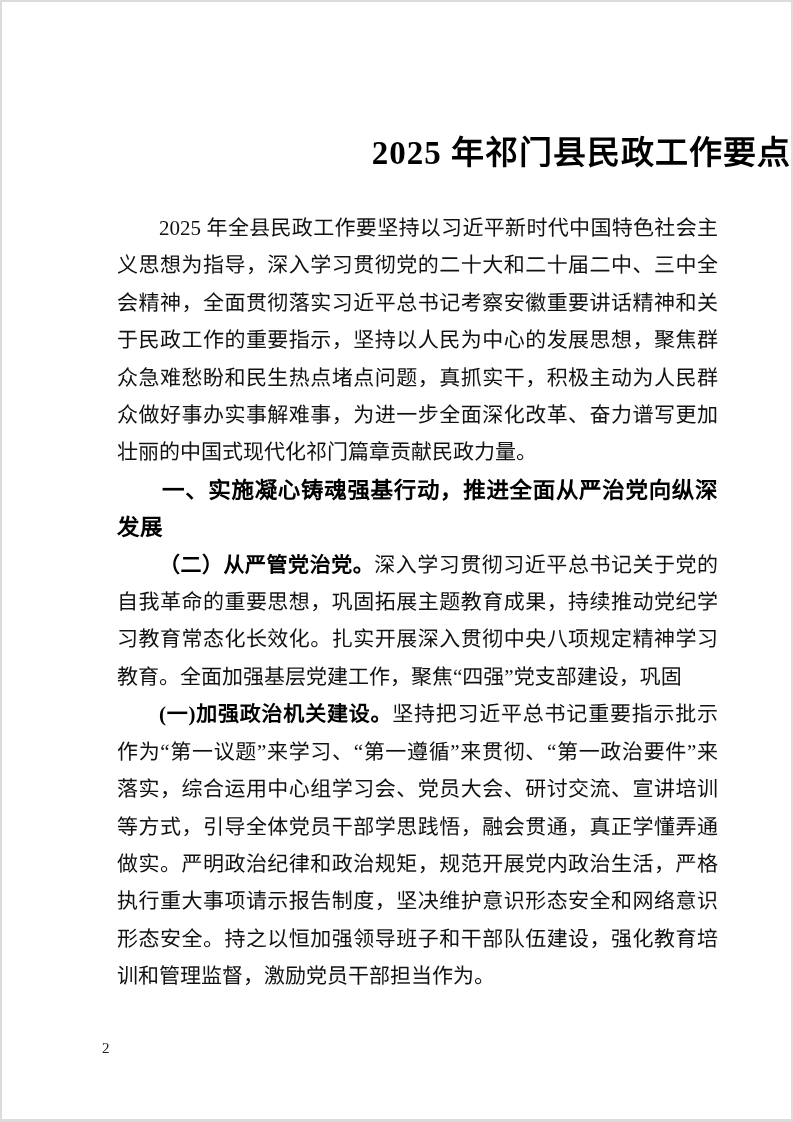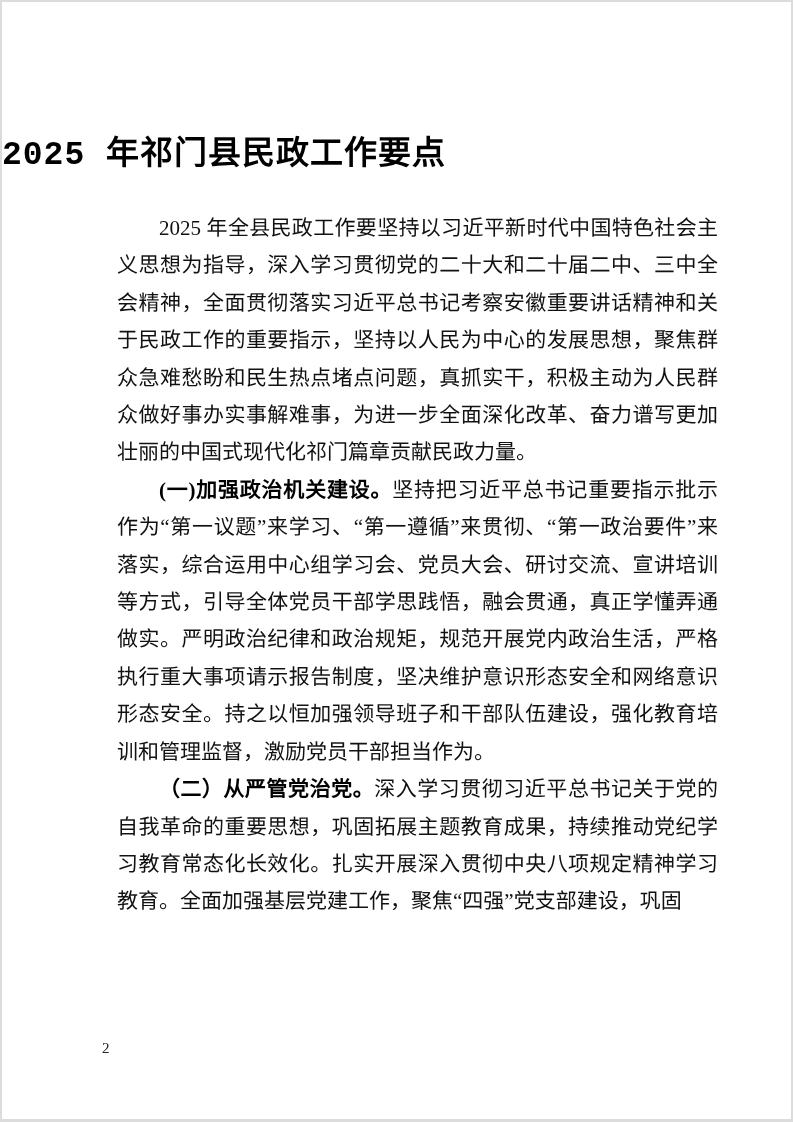--- a/index.html
+++ b/index.html
@@ -8,22 +8,22 @@
     background:#dcdcdc;
     font-family:"Liberation Serif","DejaVu Serif",serif;
     overflow:hidden;position:relative;
   }
   .page{
     position:absolute;left:2px;top:2px;right:2px;bottom:3px;
     background:#ffffff;
   }
   .doc-title{
     position:absolute;top:124px;left:0;right:0;
-    text-align:left;
-    font-family:Liberation Mono, monospace;
+    text-align:right;
+    font-family:Liberation Serif, serif;
     font-weight:700;
     font-size:33px;
     color:#000;
     letter-spacing:1px;
     white-space:nowrap;
   }
   .content{
     position:absolute;left:115px;top:208px;width:601px;
     font-size:21px;
     line-height:37.4px;
@@ -58,22 +58,23 @@
 <body>
 
 <div class="page">
 
   <div class="doc-title">2025 年祁门县民政工作要点</div>
 
   <div class="content">
 
     <p class="para">2025 年全县民政工作要坚持以习近平新时代中国特色社会主义思想为指导，深入学习贯彻党的二十大和二十届二中、三中全会精神，全面贯彻落实习近平总书记考察安徽重要讲话精神和关于民政工作的重要指示，坚持以人民为中心的发展思想，聚焦群众急难愁盼和民生热点堵点问题，真抓实干，积极主动为人民群众做好事办实事解难事，为进一步全面深化改革、奋力谱写更加壮丽的中国式现代化祁门篇章贡献民政力量。</p>
 
+    <p class="sec-heading">一、实施凝心铸魂强基行动，推进全面从严治党向纵深发展</p>
+
+    <p class="para"><span class="sec-lead">（二）从严管党治党。</span><span>深入学习贯彻习近平总书记关于党的自我革命的重要思想，巩固拓展主题教育成果，持续推动党纪学习教育常态化长效化。扎实开展深入贯彻中央八项规定精神学习教育。全面加强基层党建工作，聚焦“四强”党支部建设，巩固</span></p>
 
     <p class="para"><span class="sec-lead">(一)加强政治机关建设。</span><span>坚持把习近平总书记重要指示批示作为“第一议题”来学习、“第一遵循”来贯彻、“第一政治要件”来落实，综合运用中心组学习会、党员大会、研讨交流、宣讲培训等方式，引导全体党员干部学思践悟，融会贯通，真正学懂弄通做实。严明政治纪律和政治规矩，规范开展党内政治生活，严格执行重大事项请示报告制度，坚决维护意识形态安全和网络意识形态安全。持之以恒加强领导班子和干部队伍建设，强化教育培训和管理监督，激励党员干部担当作为。</span></p>
-
-    <p class="para"><span class="sec-lead">（二）从严管党治党。</span><span>深入学习贯彻习近平总书记关于党的自我革命的重要思想，巩固拓展主题教育成果，持续推动党纪学习教育常态化长效化。扎实开展深入贯彻中央八项规定精神学习教育。全面加强基层党建工作，聚焦“四强”党支部建设，巩固</span></p>
 
   </div>
 
   <div class="page-number">2</div>
 
 </div>
 
 </body></html>

